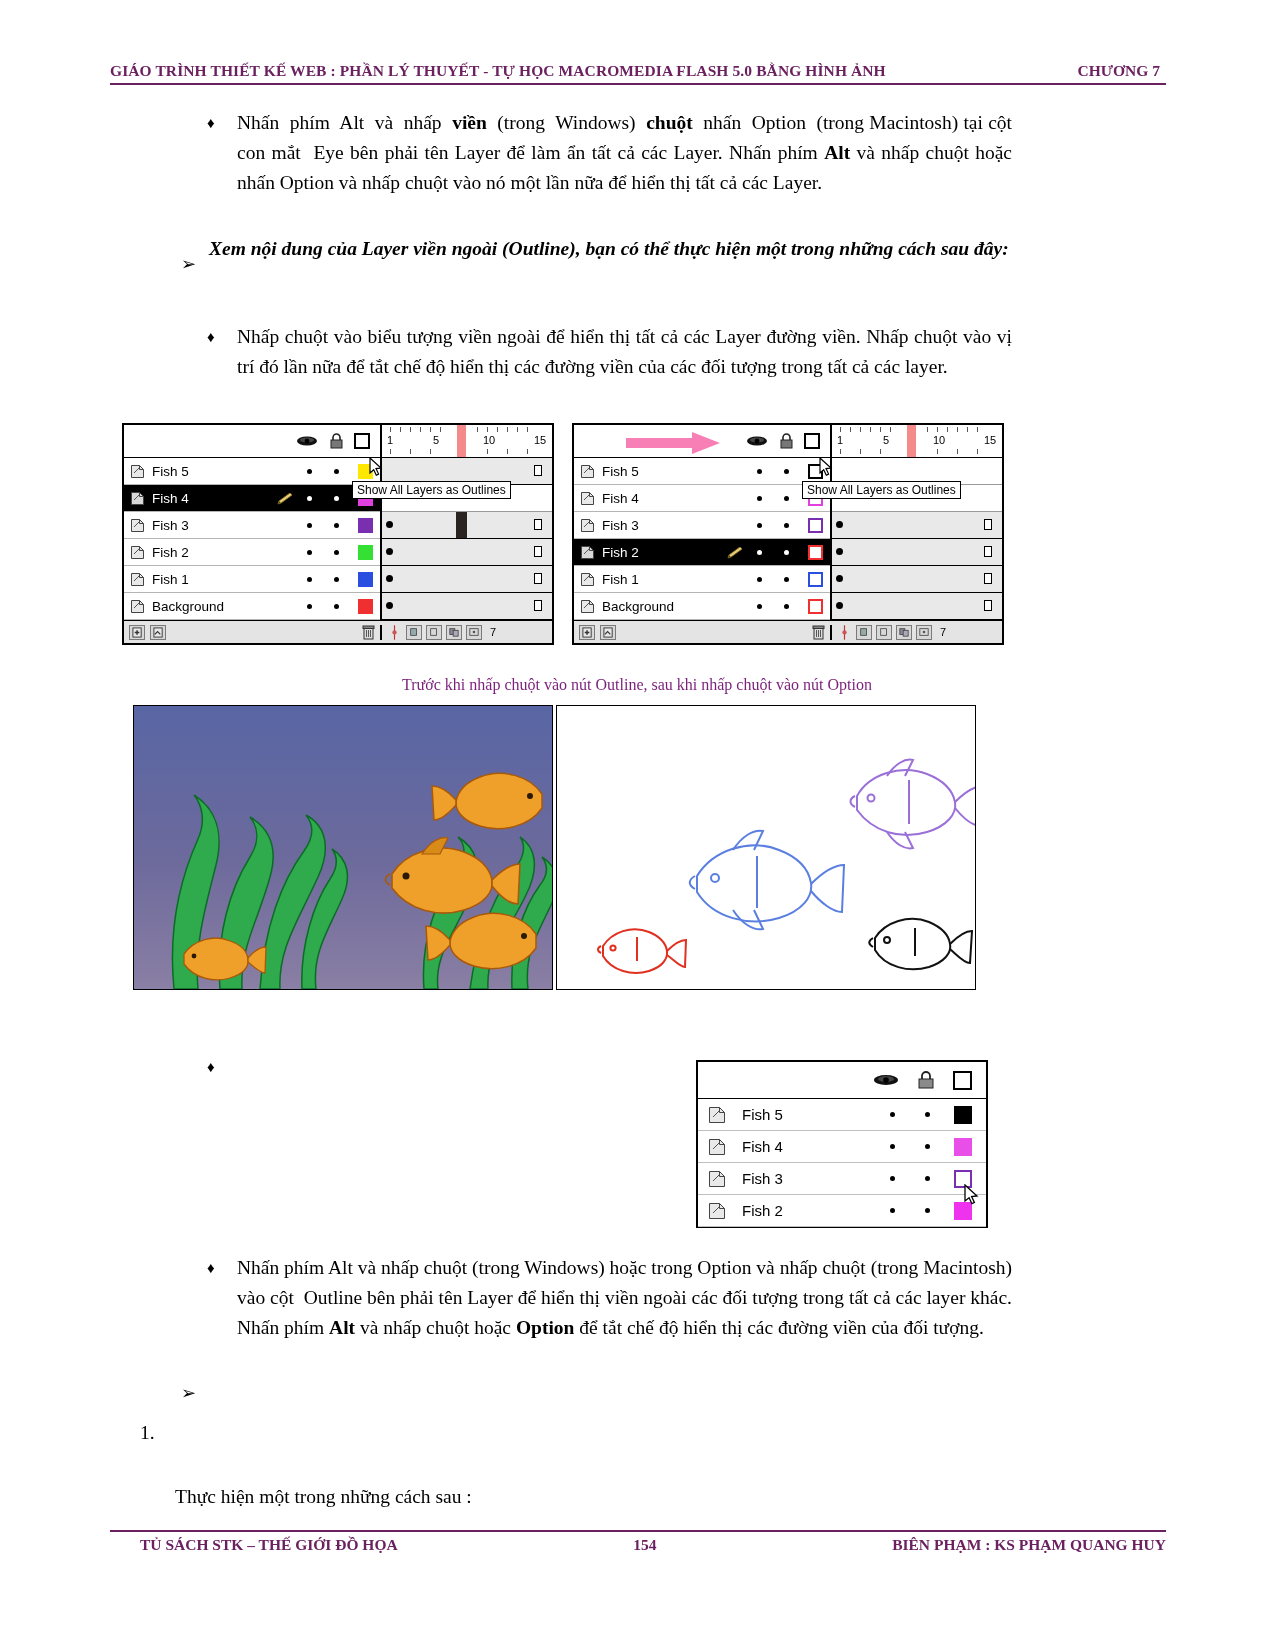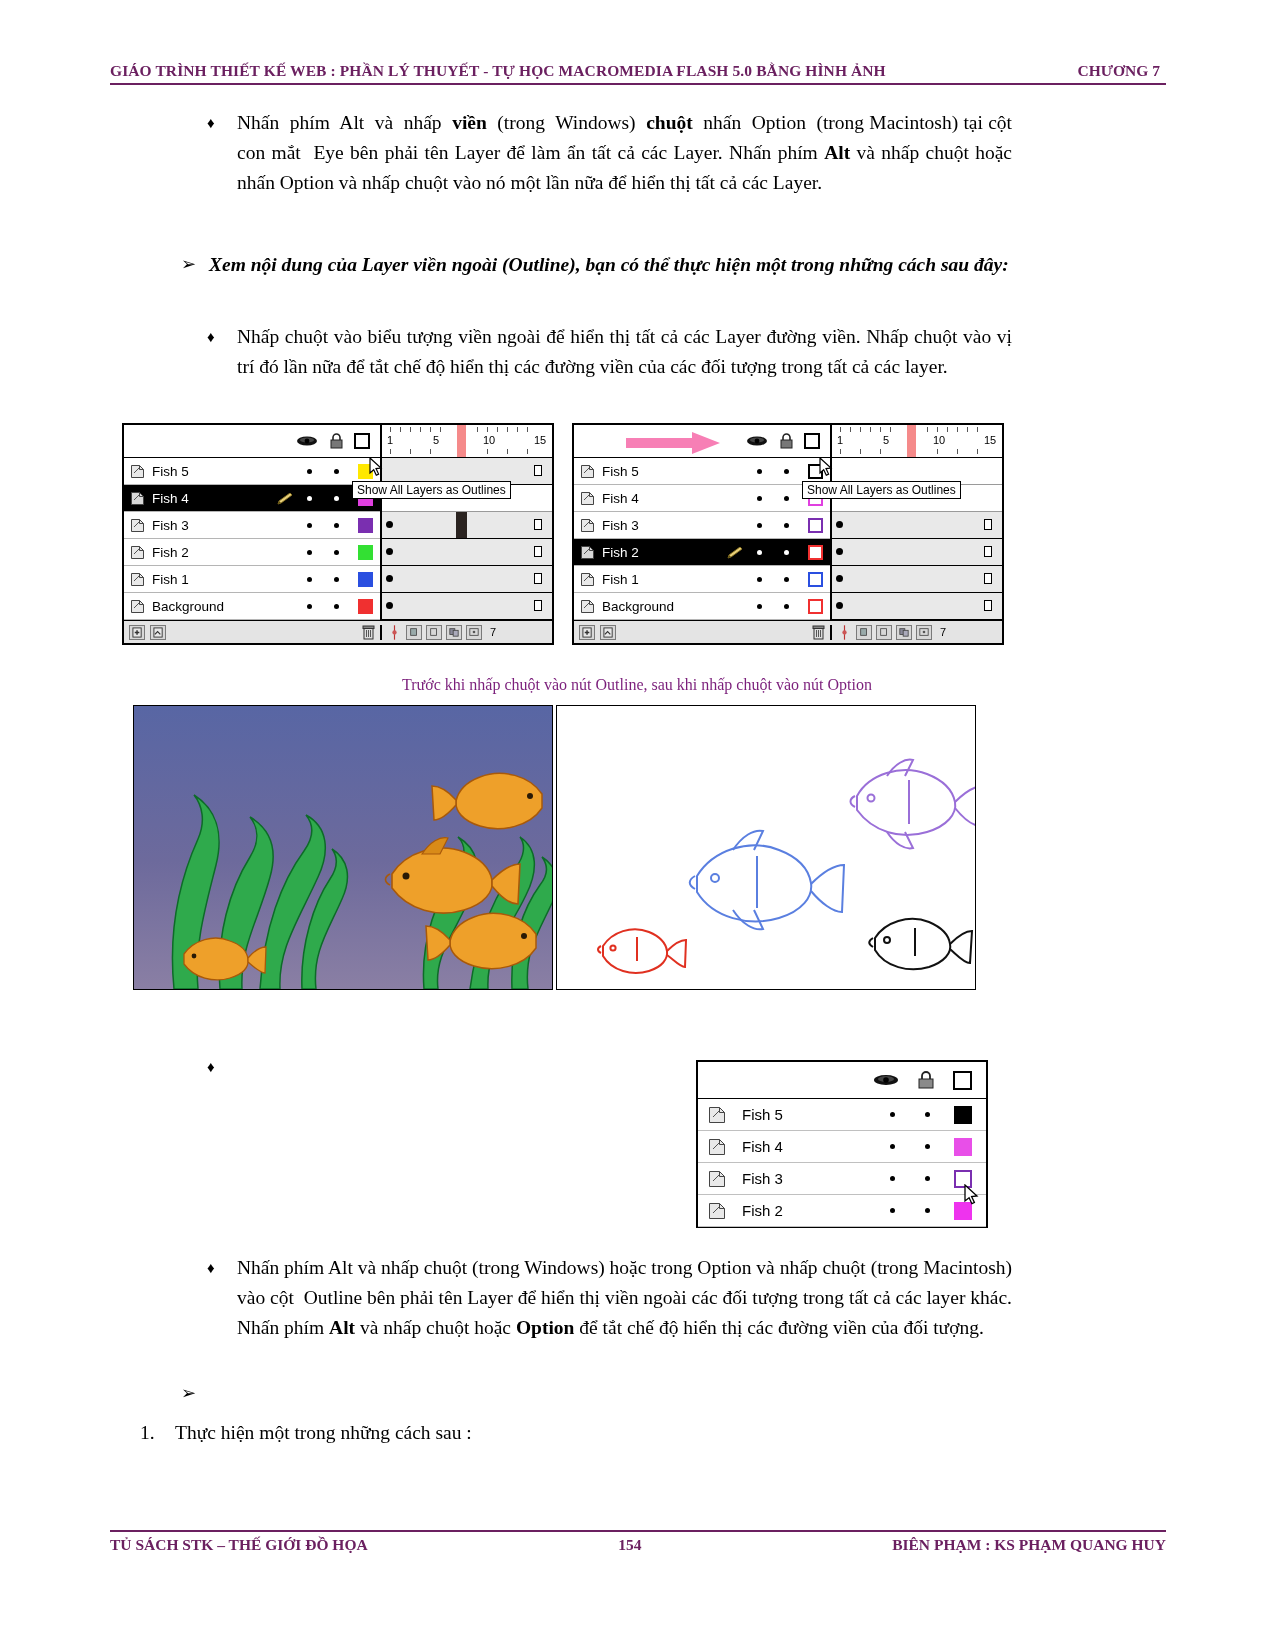--- a/index.html
+++ b/index.html
@@ -183,21 +183,21 @@
   .numlist {
     position:absolute;
     font-family:"Liberation Serif", serif;
     font-size:19.5px; line-height:30px;
   }
 
   
   .footer { position:absolute; left:110px; top:1530px; width:1056px; }
   .footer-rule { height:2px; background:#6b2060; width:100%; }
   .footer-row { display:flex; align-items:flex-end; margin-top:4px; font-family:"Liberation Serif", serif;
-                font-weight:bold; font-size:15.5px; color:#6b2060; font-variant:small-caps; }
+                font-weight:bold; font-size:15.5px; color:#6b2060; font-variant:small-caps;margin-left:30px; }
   .footer-mid { margin:0 auto; }
   .footer-right { }
 </style>
 </head>
 <body>
 
 <div class="page">
 
   <div class="header">
     <div class="header-row">
@@ -206,21 +206,21 @@
     </div>
     <div class="hdr-rule"></div>
   </div>
 
   <div class="bullet-dot" style="left:207px; top:108px;">♦</div>
   <div class="para" style="left:237px; top:108px; width:775px;">
     Nhấn&nbsp; phím&nbsp; Alt&nbsp; và&nbsp; nhấp&nbsp; <b class="bd">viền</b>&nbsp; (trong&nbsp; Windows)&nbsp; <b class="bd">chuột</b>&nbsp; nhấn&nbsp; Option&nbsp; (trong Macintosh) tại cột con mắt&nbsp; Eye bên phải tên Layer để làm ẩn tất cả các Layer. Nhấn phím <b class="bd">Alt</b> và nhấp chuột hoặc nhấn Option và nhấp chuột vào nó một lần nữa để hiển thị tất cả các Layer.
   </div>
 
   <div class="arrow-head" style="left:181px; top:249px;">➢</div>
-  <div class="sub-head" style="left:209px; top:249px; width:805px;">Xem nội dung của Layer viền ngoài (Outline), bạn có thể thực hiện một trong những cách sau đây:</div>
+  <div class="sub-head" style="left:209px; top:233px; width:805px;">Xem nội dung của Layer viền ngoài (Outline), bạn có thể thực hiện một trong những cách sau đây:</div>
 
   <div class="bullet-dot" style="left:207px; top:322px;">♦</div>
   <div class="para" style="left:237px; top:322px; width:775px;">Nhấp chuột vào biểu tượng viền ngoài để hiển thị tất cả các Layer đường viền. Nhấp chuột vào vị trí đó lần nữa để tắt chế độ hiển thị các đường viền của các đối tượng trong tất cả các layer.</div>
 
   <div class="tl-panel" style="left:122px; top:423px; width:432px; height:222px;">
     <div class="tl-body">
       <div class="tl-left">
         <div class="tl-head">
           <span class="icon-eye">
             <svg viewBox="0 0 22 14" width="22" height="14">
@@ -895,21 +895,21 @@
   </div>
 
   <div class="bullet-dot" style="left:207px; top:1253px;">♦</div>
   <div class="para" style="left:237px; top:1253px; width:775px;">
     Nhấn phím Alt và nhấp chuột (trong Windows) hoặc trong Option và nhấp chuột (trong Macintosh) vào cột&nbsp; Outline bên phải tên Layer để hiển thị viền ngoài các đối tượng trong tất cả các layer khác. Nhấn phím <b class="bd">Alt</b> và nhấp chuột hoặc <b class="bd">Option</b> để tắt chế độ hiển thị các đường viền của đối tượng.
   </div>
 
   <div class="arrow-head" style="left:181px; top:1378px;">➢</div>
 
   <div class="numlist" style="left:140px; top:1418px;">1.</div>
-  <div class="numlist" style="left:175px; top:1418px; width:700px;">Thực hiện một trong những cách sau :</div>
+  <div class="numlist" style="left:175px; top:1482px; width:700px;">Thực hiện một trong những cách sau :</div>
 
   <div class="footer">
     <div class="footer-rule"></div>
     <div class="footer-row">
       <span>TỦ SÁCH STK – THẾ GIỚI ĐỒ HỌA</span>
       <span class="footer-mid">154</span>
       <span class="footer-right">BIÊN PHẠM : KS PHẠM QUANG HUY</span>
     </div>
   </div>
 

